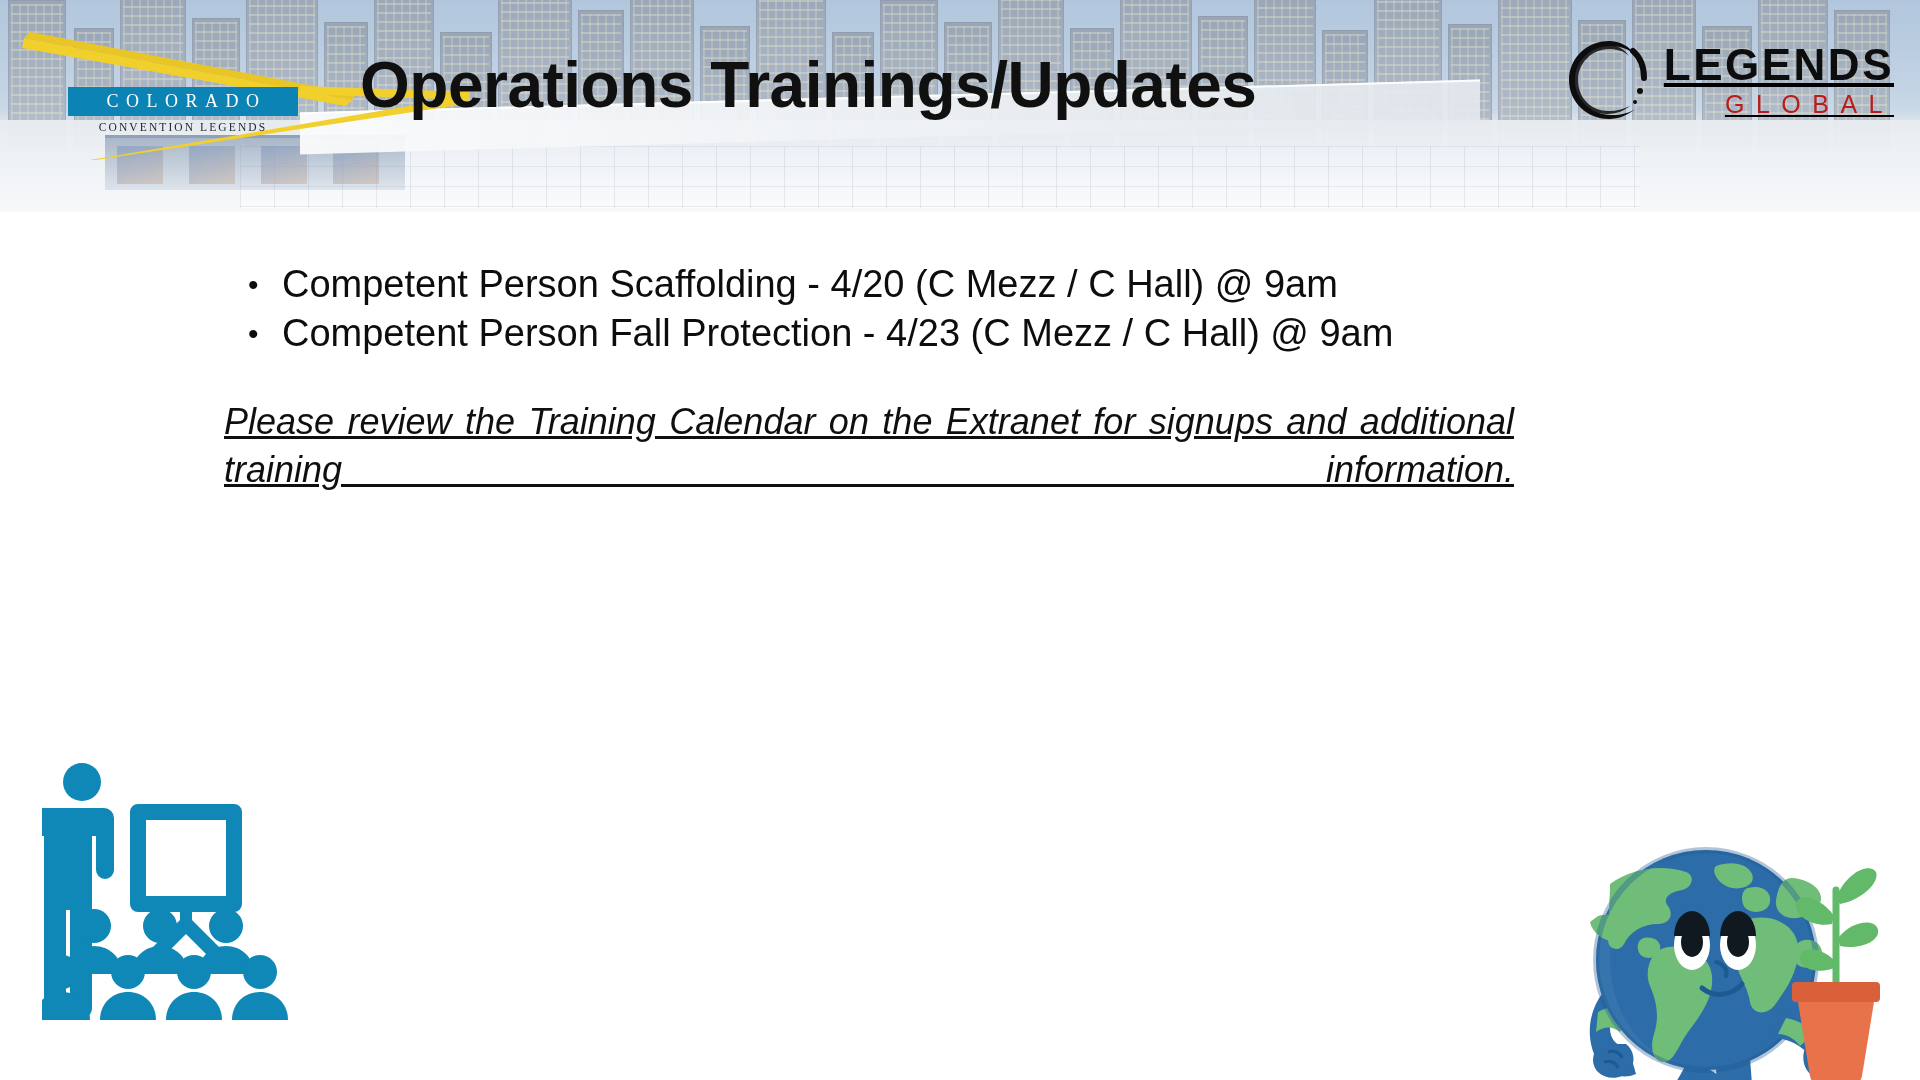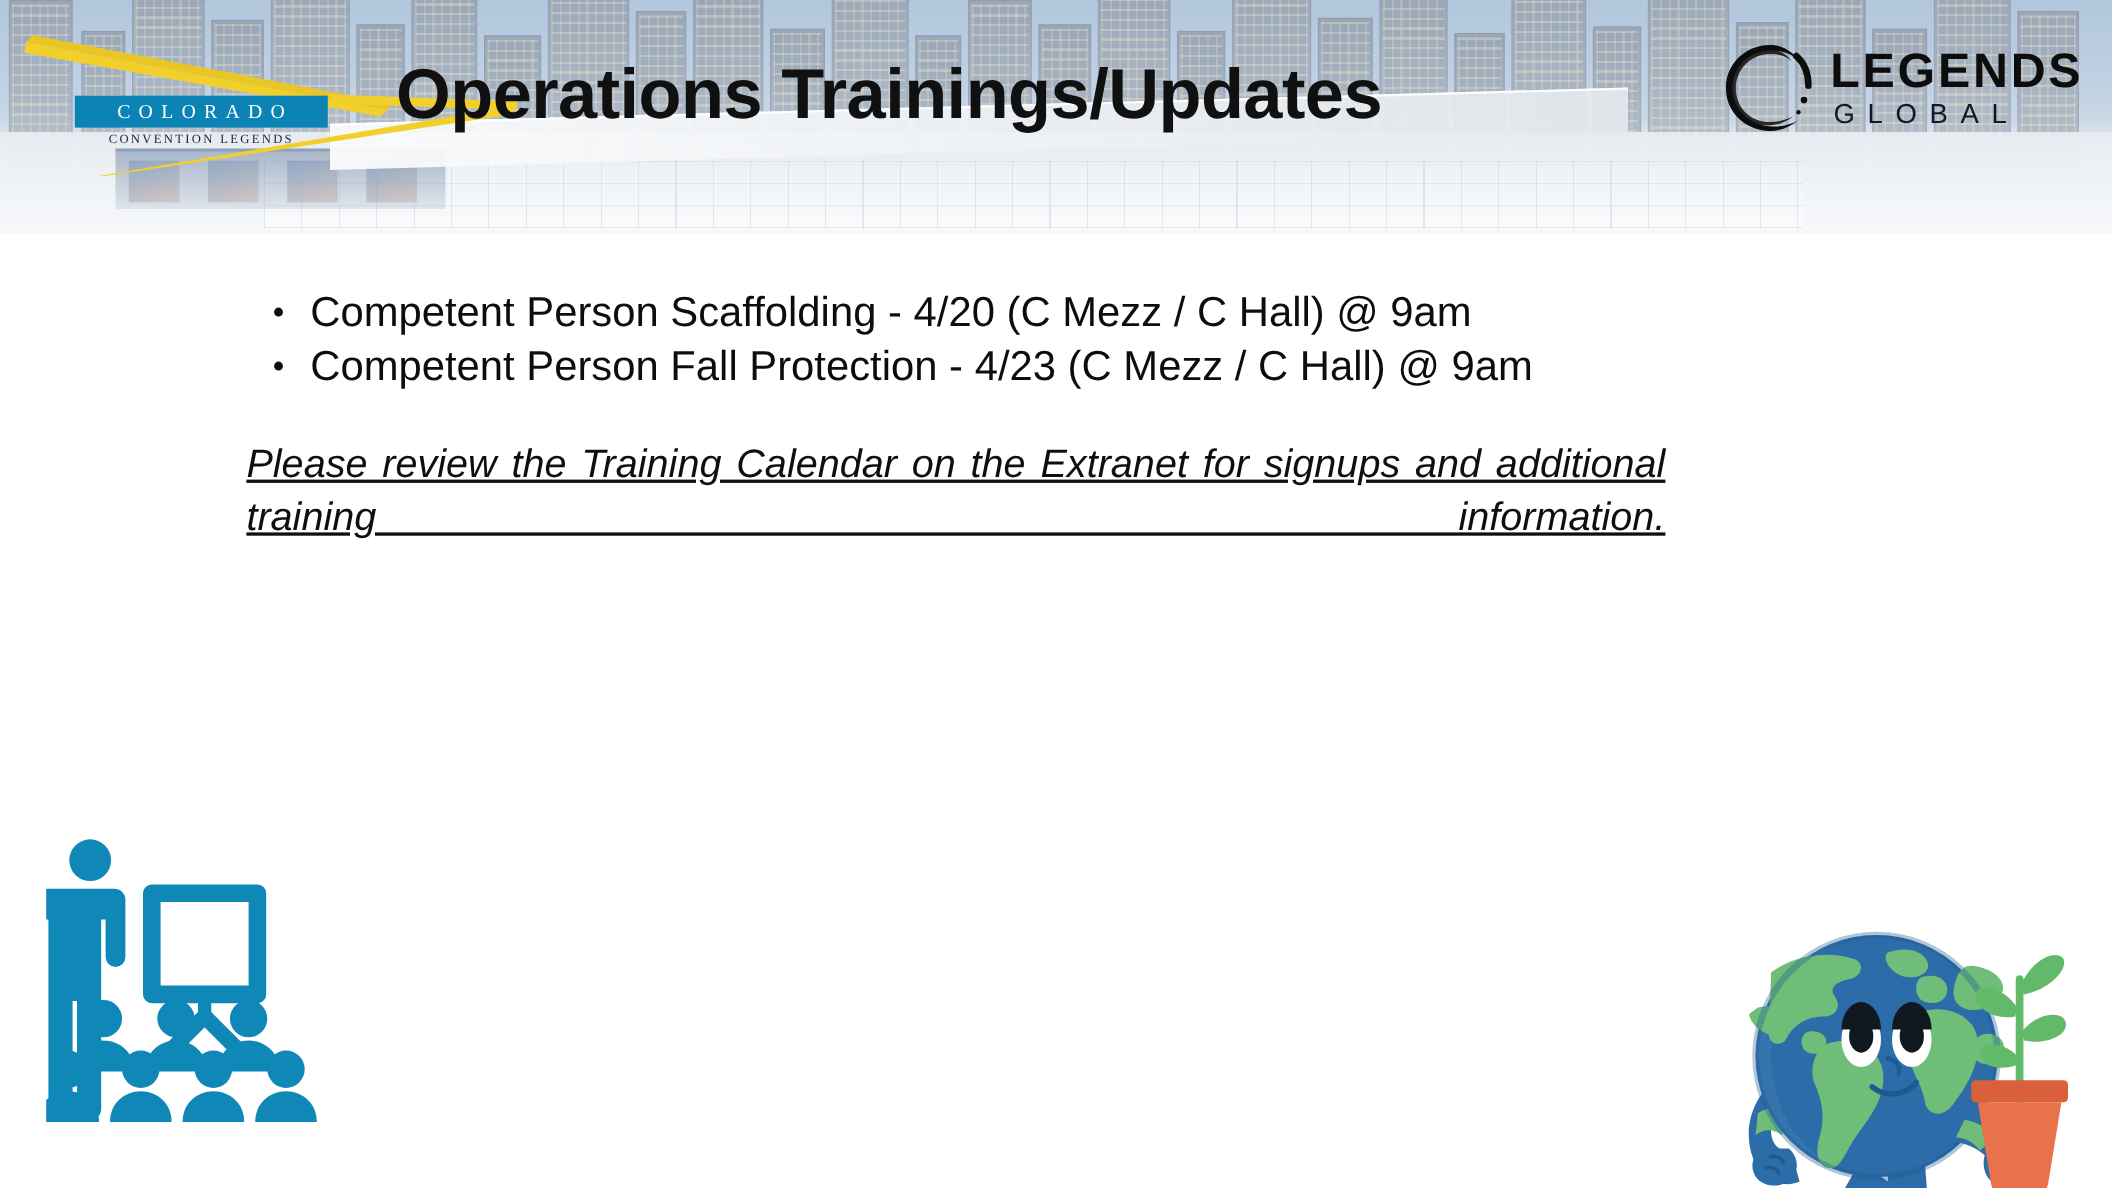--- a/index.html
+++ b/index.html
@@ -146,34 +146,36 @@
   }
 
   
   .legends {
     position: absolute;
     right: 26px;
     top: 36px;
     display: flex;
     align-items: center;
     gap: 13px;
+    text-decoration: underline;
   }
   .legends-words { line-height: 1; }
   .legends-main {
     font-size: 44px;
     font-weight: bold;
     letter-spacing: 2.5px;
     color: #0d0d0d;
   }
   .legends-sub {
     font-size: 25px;
     letter-spacing: 11.5px;
-    color: #0f172a;
+    color: #b91c1c;
     margin-top: 5px;
     padding-left: 3px;
+    text-align: right;
   }
 
   
   .content {
     position: absolute;
     left: 0;
     top: 212px;
     width: 1920px;
   }
   .bullets {

